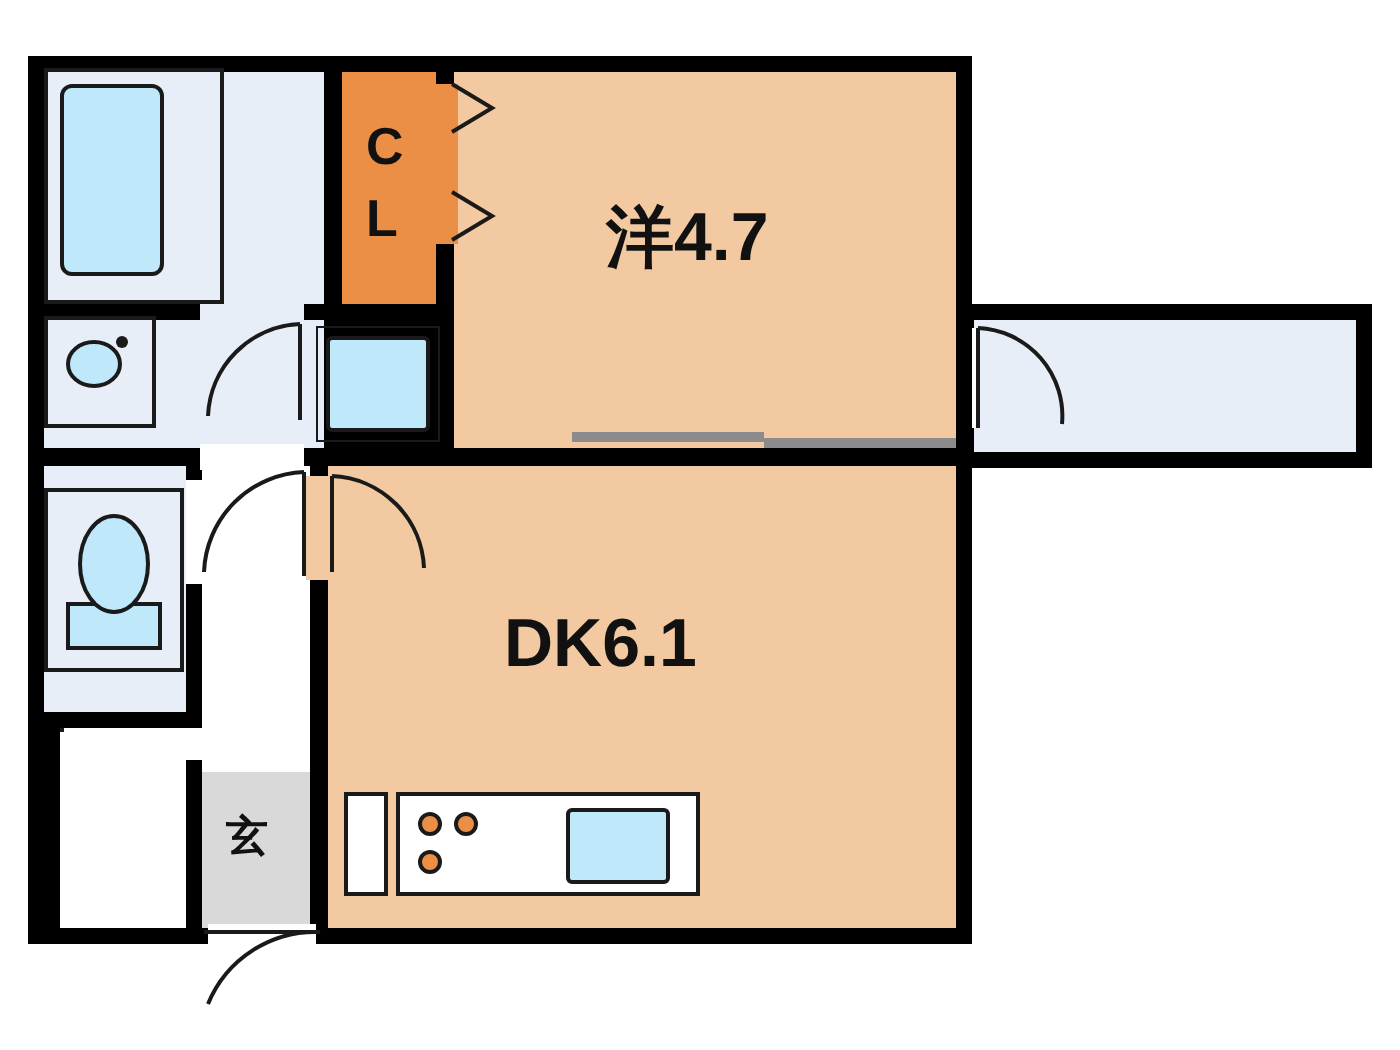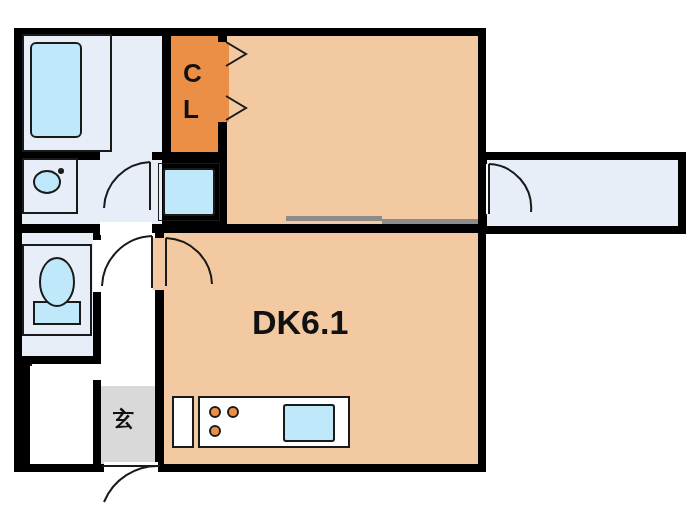--- a/index.html
+++ b/index.html
@@ -186,19 +186,20 @@
     <circle cx="27" cy="8" r="5" fill="#ec8f46" stroke="#1a1a1a" stroke-width="2"></circle>
     <circle cx="9" cy="27" r="5" fill="#ec8f46" stroke="#1a1a1a" stroke-width="2"></circle>
   </svg>
 
   <div class="abs sink-box" style="left:283px; top:404px; width:52px; height:38px;"></div>
 
   <div class="abs outline" style="left:172px; top:396px; width:22px; height:52px; background:#ffffff;"></div>
 
   <div class="abs outline-thin" style="left:30px; top:364px; width:0px; height:0px; background:transparent;"></div>
 
+  <span class="label label-yo" style="left:303px; top:102px;">洋4.7</span>
 
   <span class="label label-dk" style="left:252px; top:305px;">DK6.1</span>
 
   <span class="label label-cl" style="left:183px; top:60px;">C</span>
   <span class="label label-cl" style="left:183px; top:96px;">L</span>
 
 </div>
 
 </body></html>

